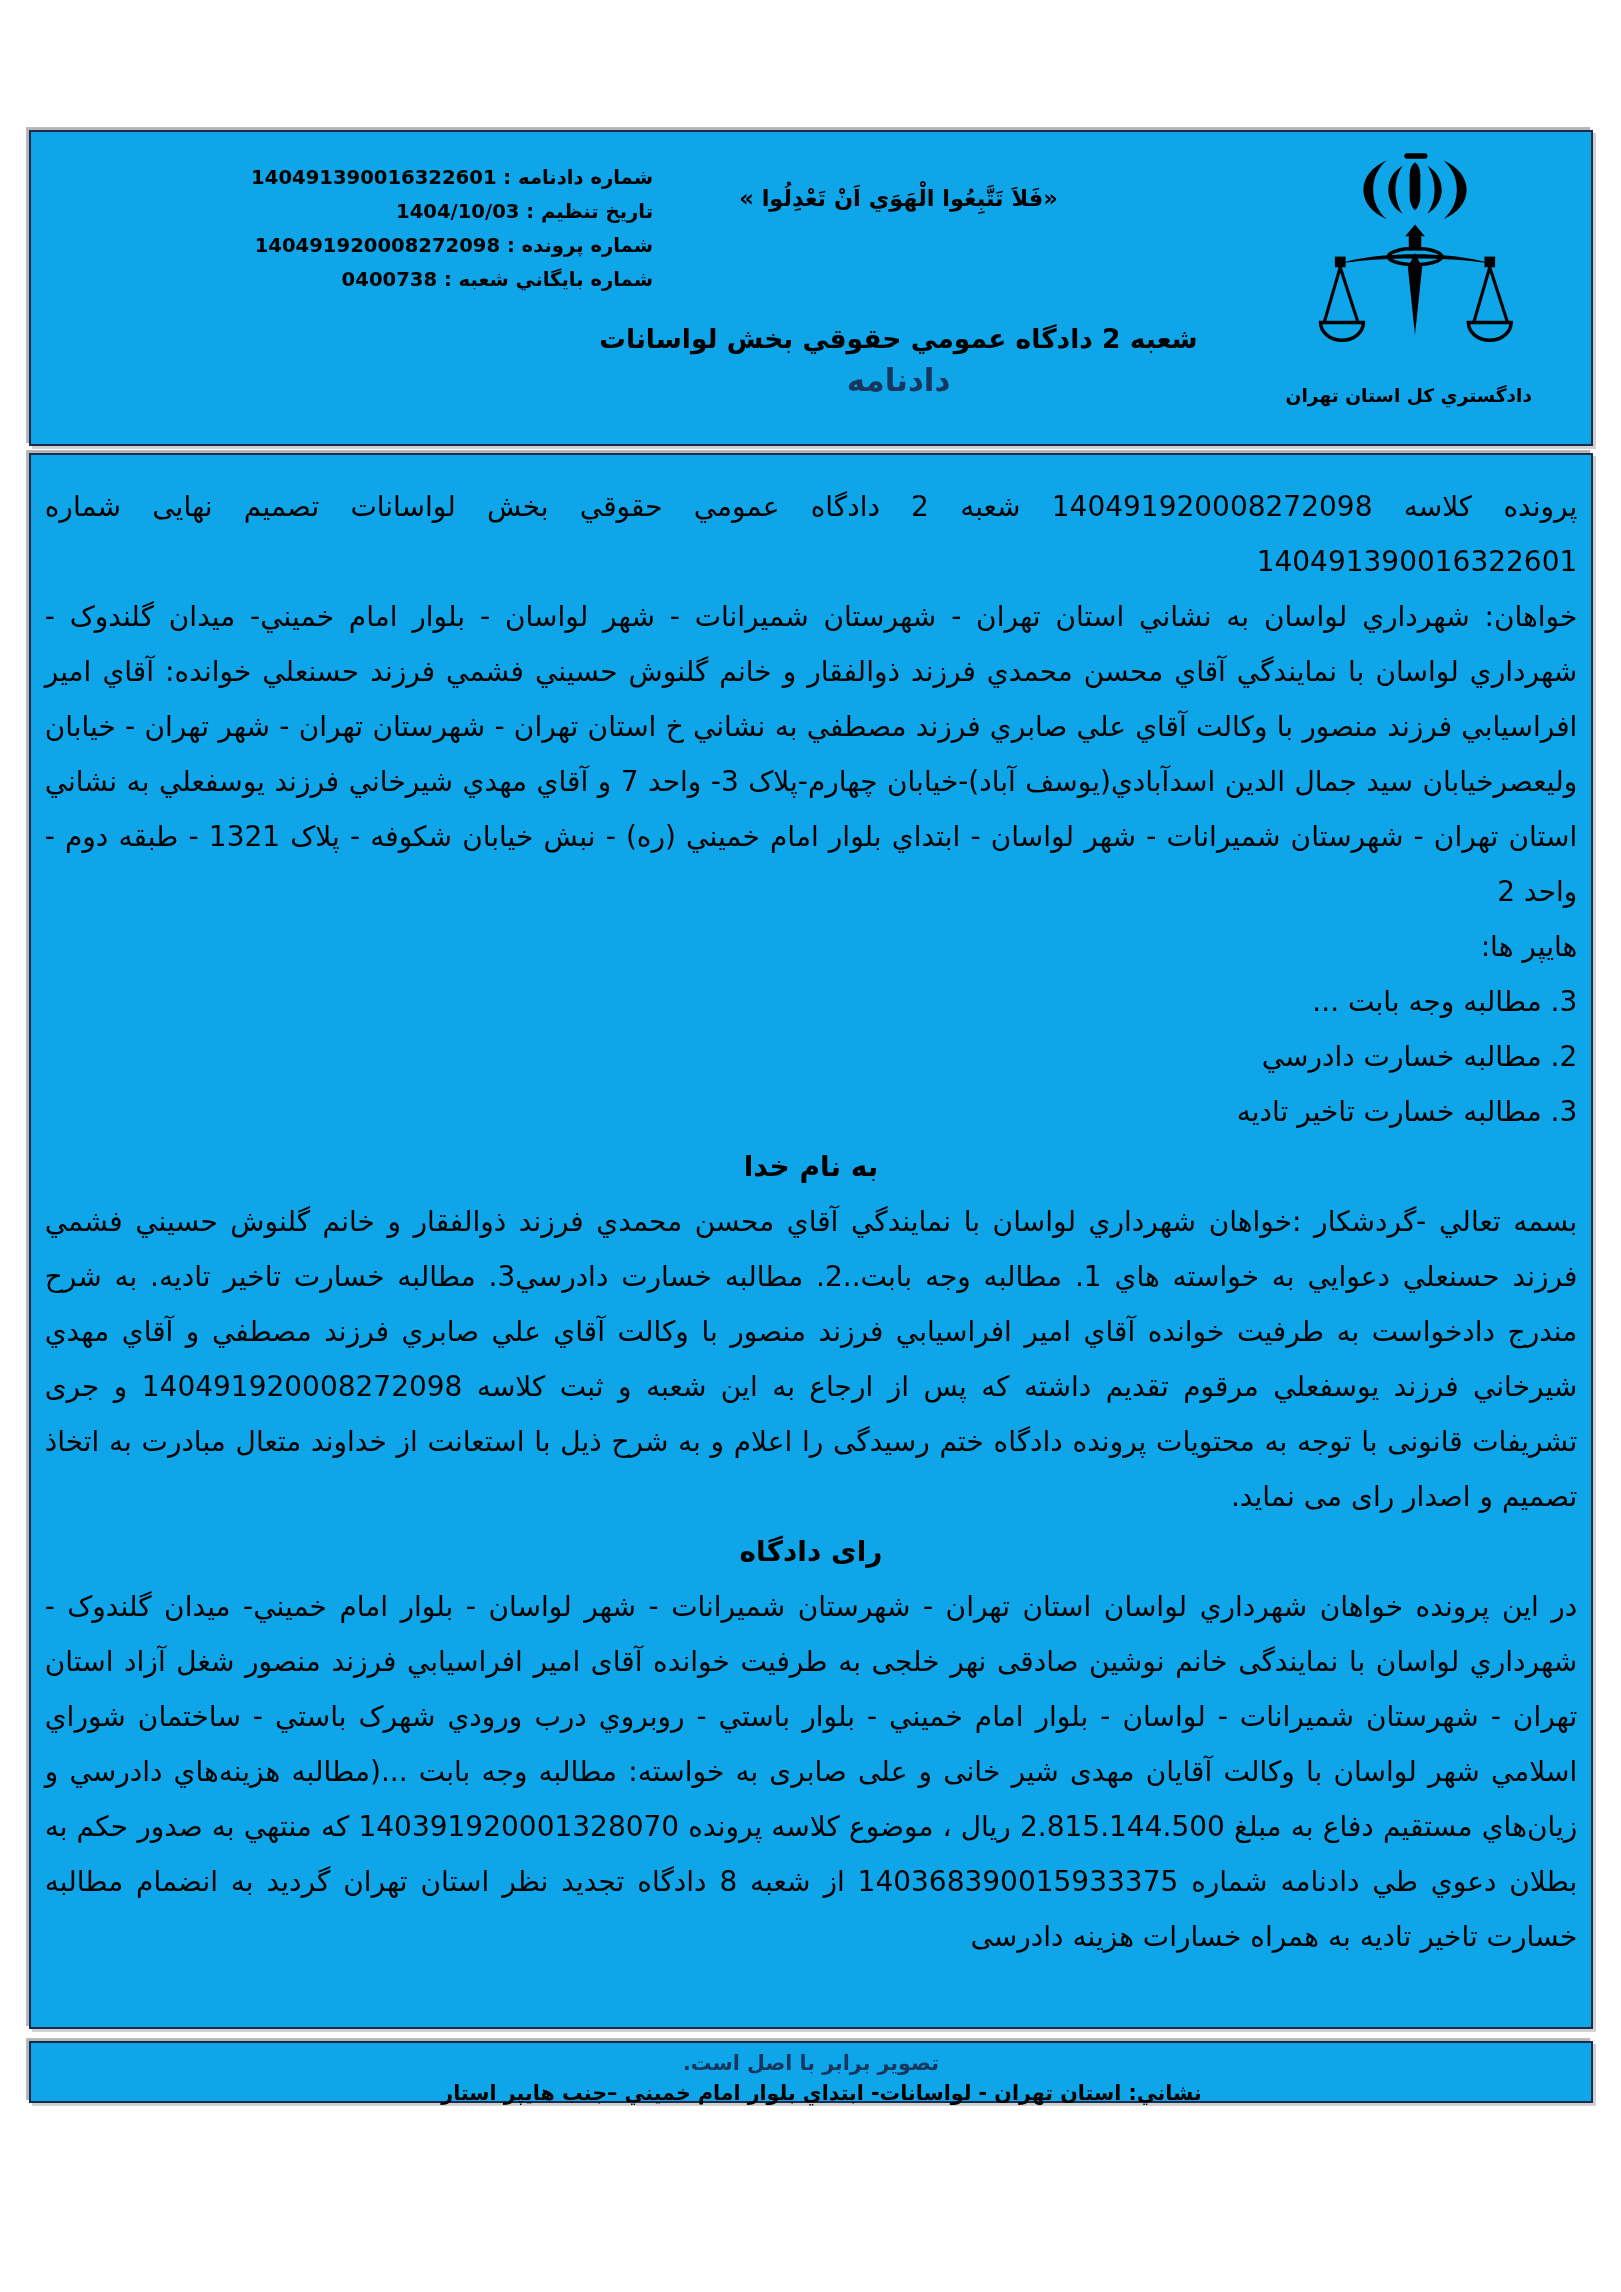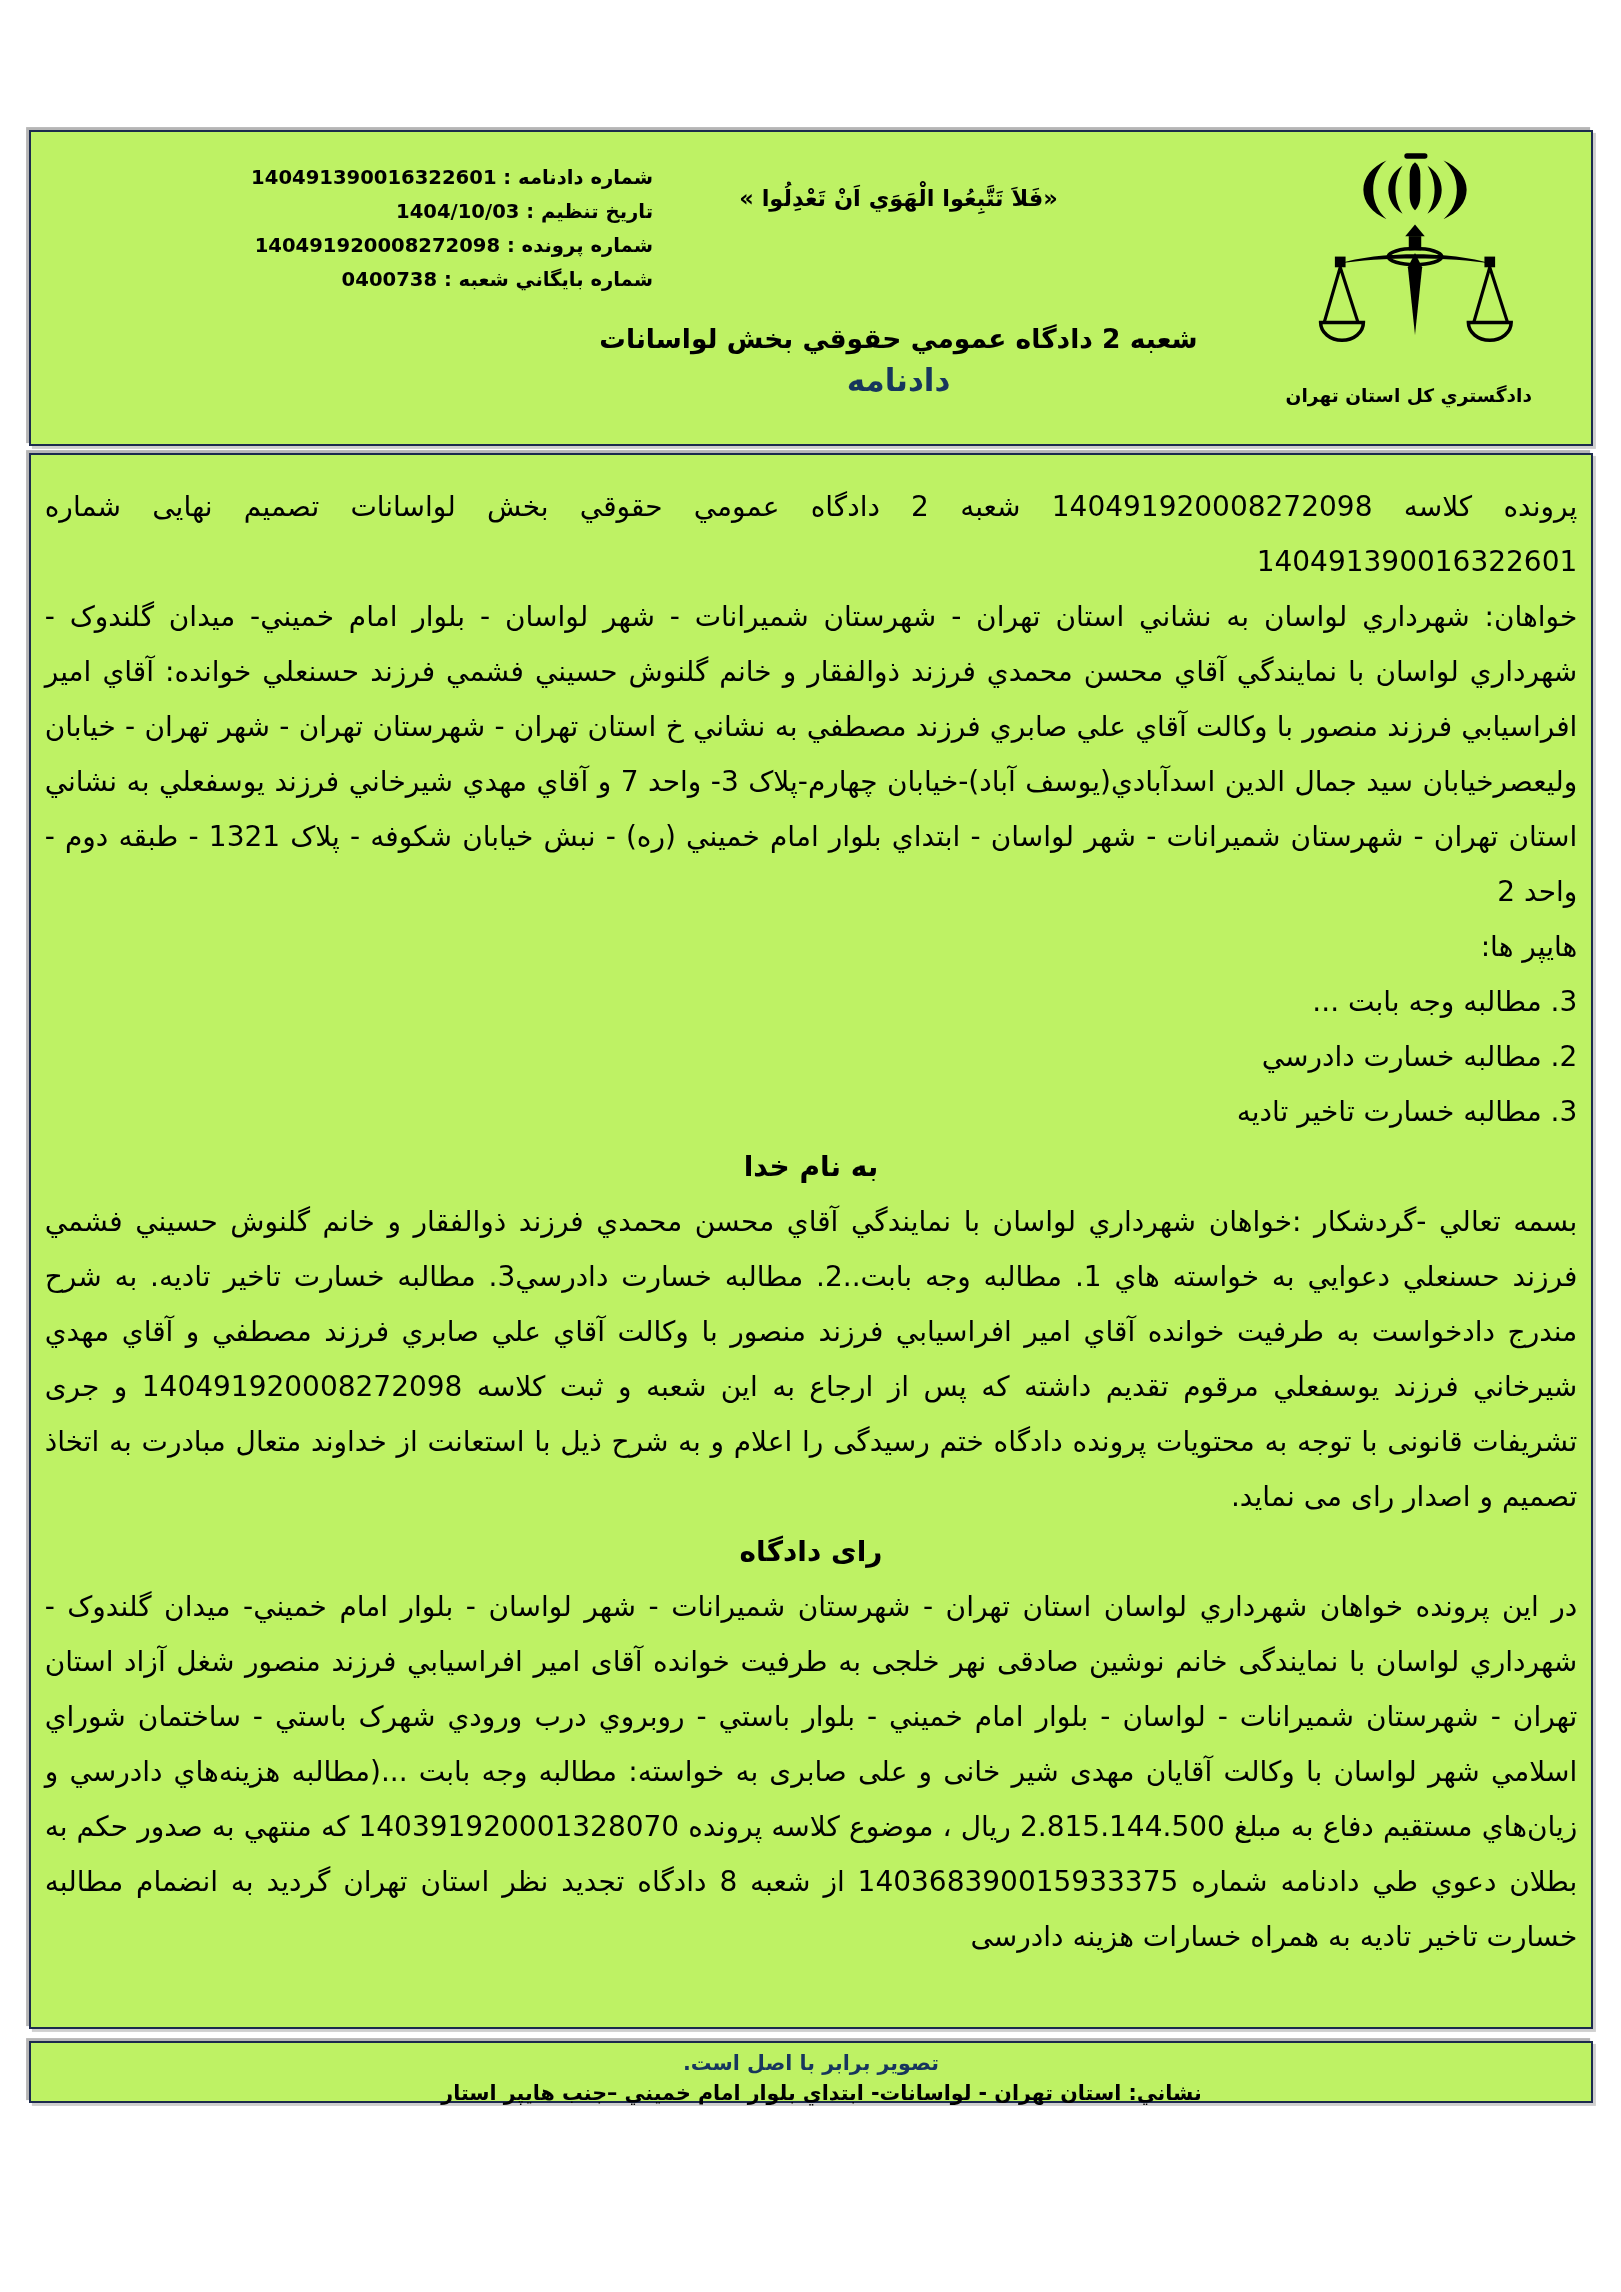--- a/index.html
+++ b/index.html
@@ -14,21 +14,21 @@
     background:#fff;
     direction:rtl;
     font-family:"DejaVu Sans", sans-serif;
     color:#000;
     overflow:hidden;
   }
   .frame{
     position:absolute;
     left:29px;width:1564px;
     border:2.9px solid var(--border,#1c2b4d);
-    background:#bef264;
+    background:#0ea5e9;
     box-shadow:-2.9px -2.9px 0 #b5b5b5, 2.9px 2.9px 0 #cfcfcf;
   }
   .header-box{top:130px;height:316px;}
   .body-box{
     top:453px;height:1576px;
     padding:23.5px 13.7px 9.8px 13.7px;
     font-size:28px;line-height:55px;
     text-align:justify;
     overflow:hidden;
   }

